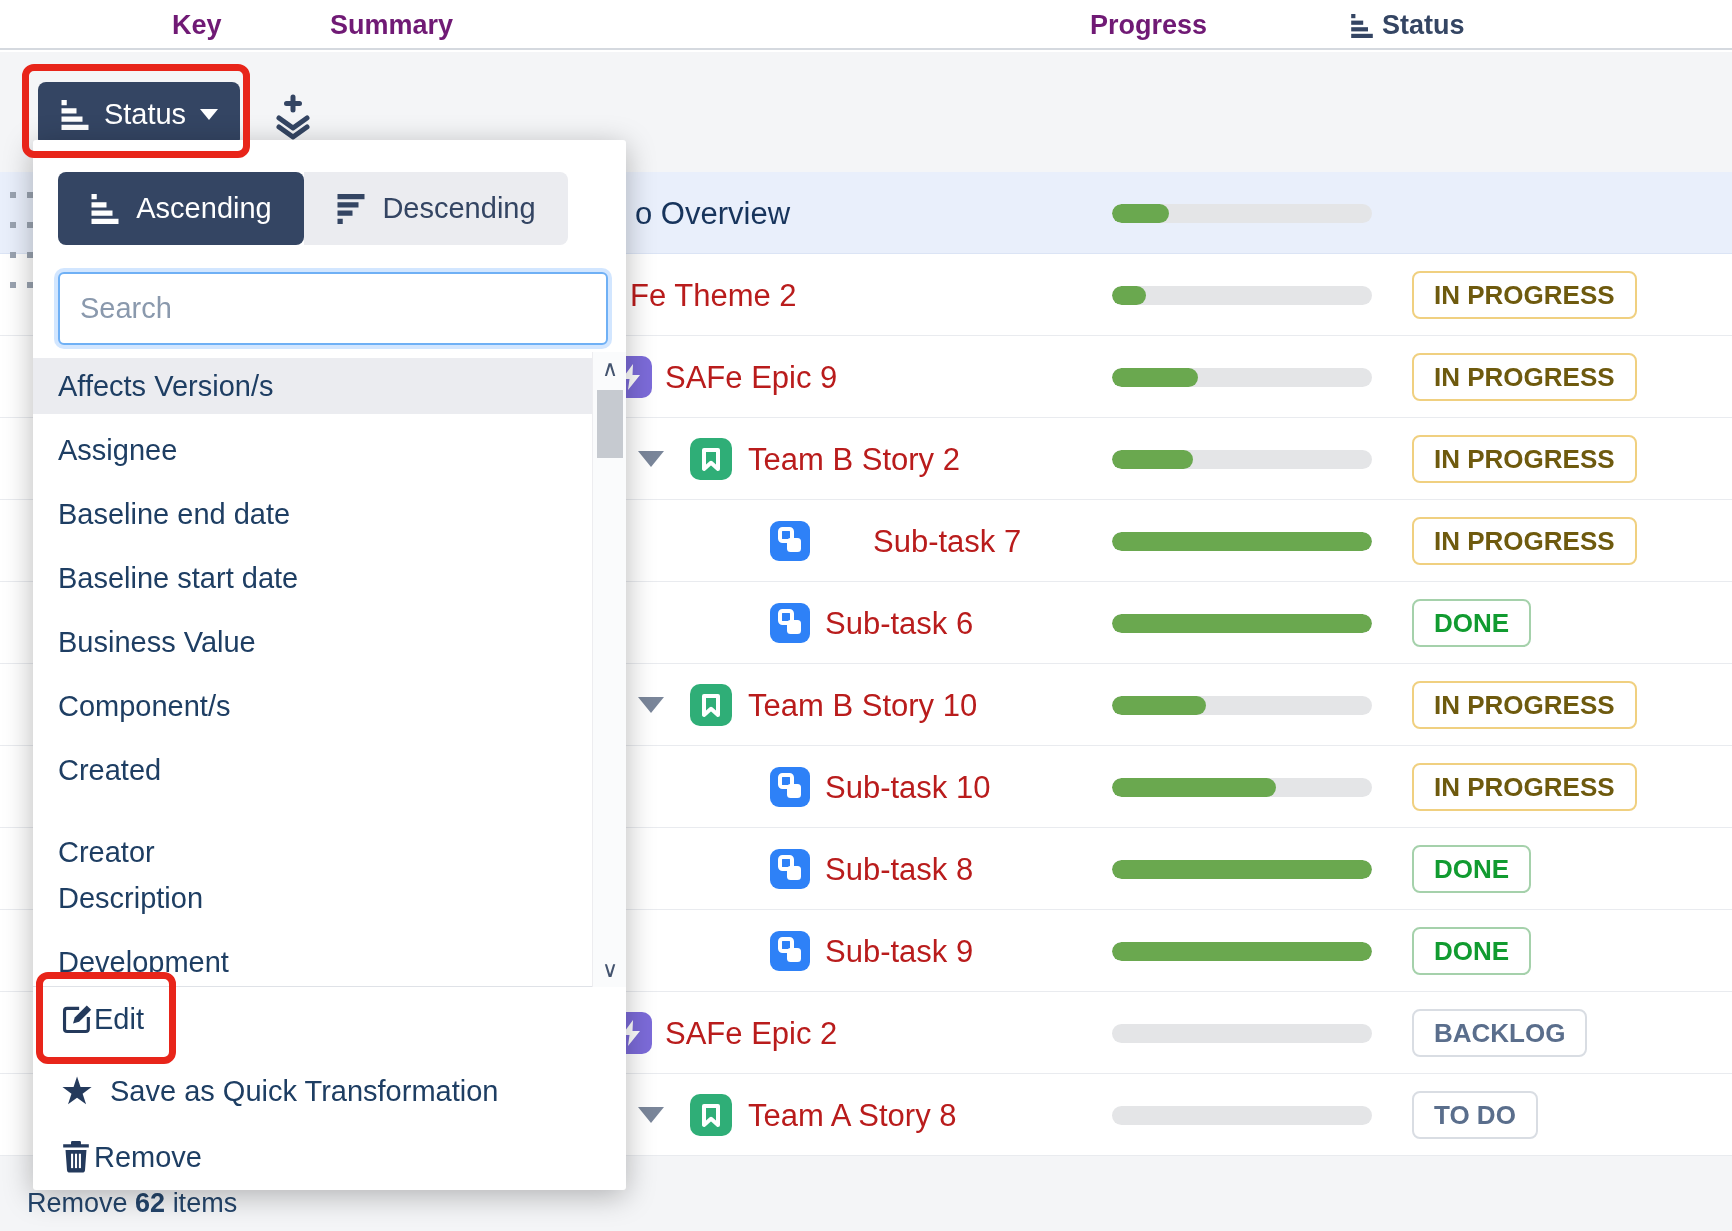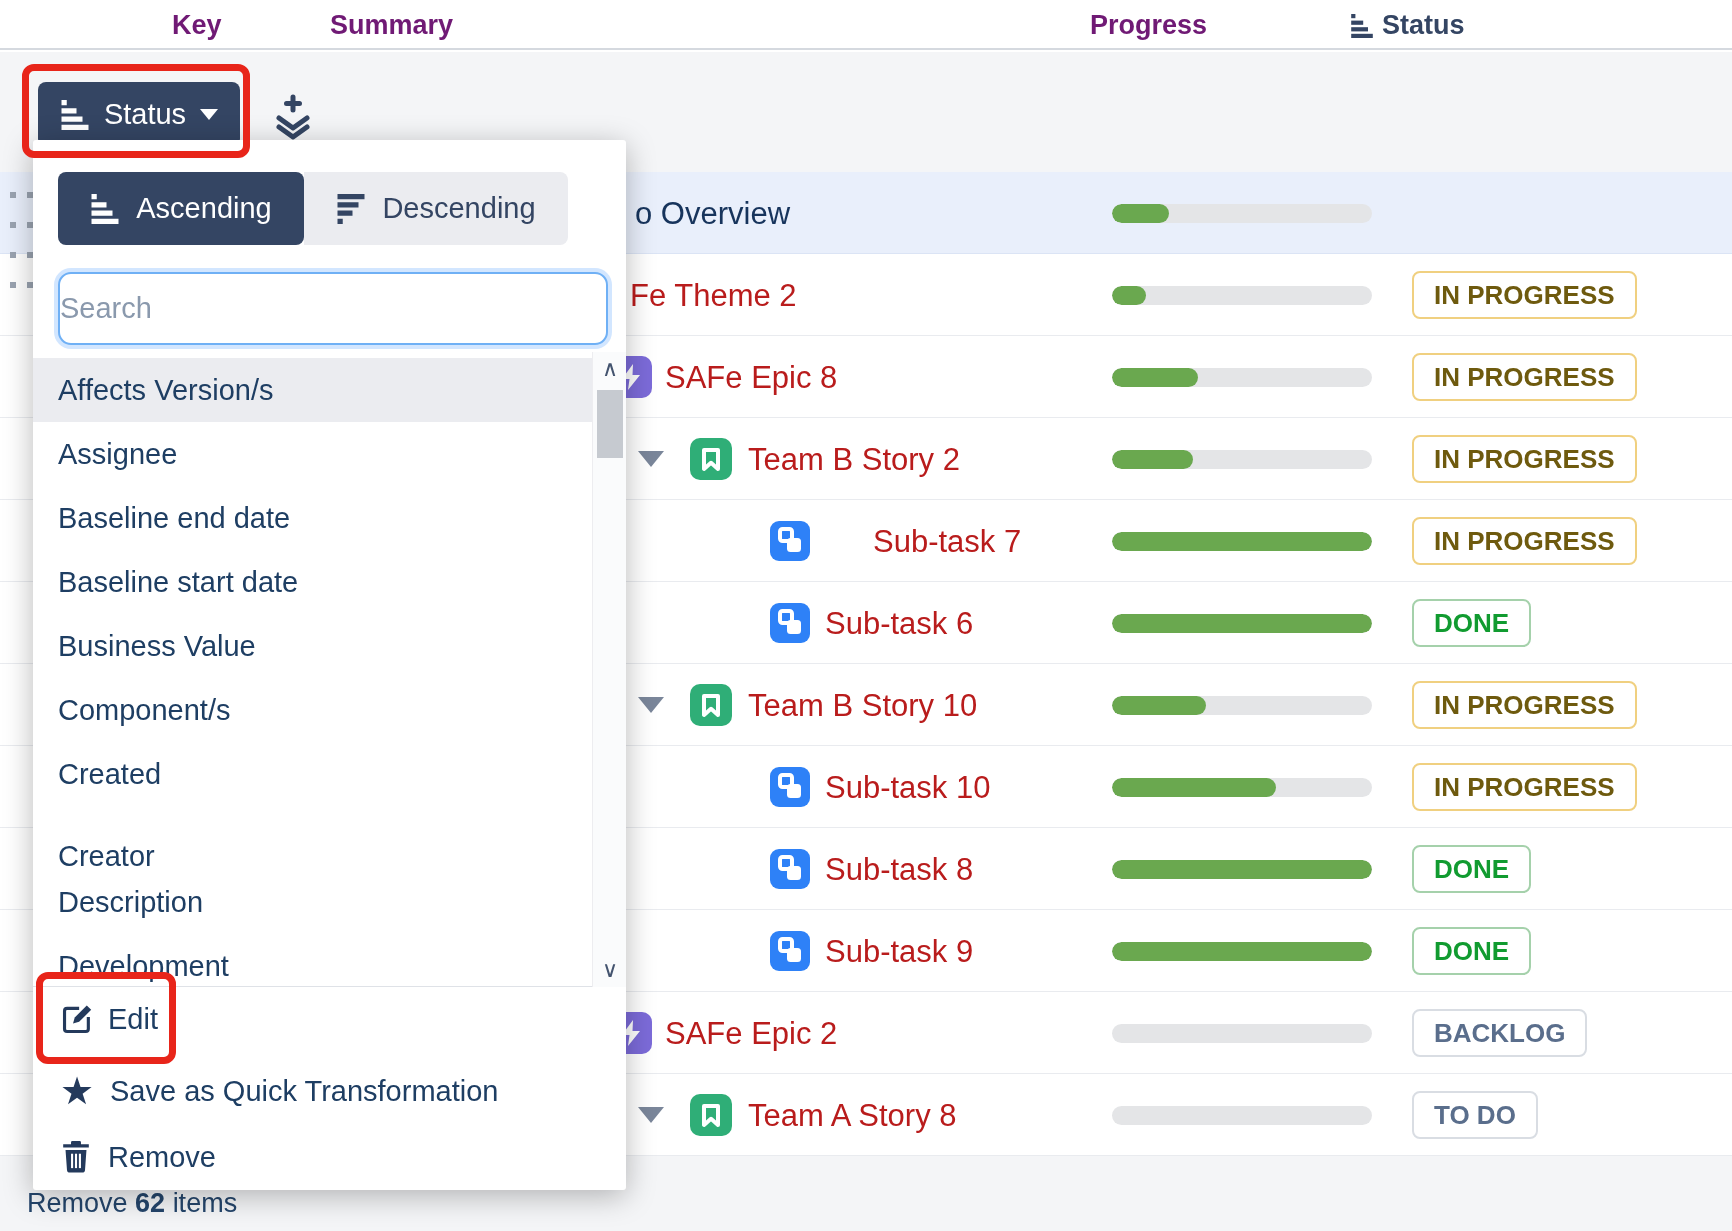--- a/index.html
+++ b/index.html
@@ -48,34 +48,34 @@
   .footerband { position:absolute; left:0; top:1156px; width:1732px; height:75px; background:#f4f5f7; z-index:0; }
   .showing { position:absolute; left:27px; top:32px; font-size:27px; color:#24456b; }
   .showing b { font-weight:bold; }
 
   
   .panel { position:absolute; left:33px; top:140px; width:593px; height:1050px; background:#fff; box-shadow:0 6px 30px rgba(0,0,0,0.28); border-radius:3px; z-index:20; }
   .dirbtn { position:absolute; top:32px; height:73px; border:none; font-size:29px; font-family:"Liberation Sans",sans-serif; display:flex; align-items:center; justify-content:center; gap:16px; cursor:pointer; }
   .dirbtn.asc { left:25px; width:246px; background:#344563; color:#fff; border-radius:8px; }
   .dirbtn.desc { left:271px; width:264px; background:#ebecf0; color:#344563; border-radius:0 8px 8px 0; }
   .searchwrap { position:absolute; left:25px; top:132px; width:550px; height:73px; }
-  .searchwrap input { width:100%; height:100%; border:2px solid #6fb0f5; border-radius:13px; box-shadow:0 0 0 4px rgba(76,154,255,0.25); font-size:29px; font-family:"Liberation Sans",sans-serif; color:#15803d; padding-left:0; outline:none; }
+  .searchwrap input { width:100%; height:100%; border:2px solid #6fb0f5; border-radius:6px; box-shadow:0 0 0 4px rgba(76,154,255,0.25); font-size:29px; font-family:"Liberation Sans",sans-serif; color:#15803d; padding-left:20px; outline:none; }
   .searchwrap input::placeholder { color:#8a99ad; }
 
   .fieldlist { position:absolute; left:0; top:212px; width:593px; height:635px; overflow:hidden; border-bottom:1px solid #dfe2e7; }
-  .fielditem { position:absolute; left:0; width:559px; height:64px; font-size:29px; color:#1e3e63; display:flex; align-items:center; padding-left:25px; cursor:pointer; }
+  .fielditem { position:absolute; left:0; width:559px; height:56px; font-size:29px; color:#1e3e63; display:flex; align-items:center; padding-left:25px; cursor:pointer; }
   .fielditem.highlight { background:#ebecf0; }
 
   .vscroll { position:absolute; right:0; top:212px; width:34px; height:635px; background:#fafbfc; border-left:1px solid #ededf0; }
   .vscroll .arrow { position:absolute; left:0; width:34px; height:34px; color:#44546f; font-size:22px; text-align:center; line-height:34px; cursor:pointer; }
   .vscroll .arrow.up { top:0; }
   .vscroll .arrow.down { bottom:0; }
   .vscroll .thumb { position:absolute; left:4px; top:38px; width:26px; height:68px; background:#c6cad0; cursor:grab; }
 
-  .action { position:absolute; left:0; width:593px; height:58px; display:flex; align-items:center; gap:14px; padding-left:27px; font-size:29px; color:#1e3e63; cursor:pointer; }
+  .action { position:absolute; left:0; width:593px; height:58px; display:flex; align-items:center; padding-left:27px; font-size:29px; color:#1e3e63; cursor:pointer; }
   .action .aicon { width:34px; height:34px; flex:0 0 34px; }
   .action.save { gap:10px; }
   .action .star { font-size:38px; color:#243a5c; line-height:34px; width:40px; flex:0 0 40px; }
 
   svg { display:block; }
 </style>
 </head>
 <body>
 
 <div class="app">
@@ -135,21 +135,21 @@
         </div>
         <div class="badge inprog">IN PROGRESS</div>
       </div>
       <div class="trow" style="top: 164px;">
         <span class="typeicon" style="left: 610px;">
           <svg viewBox="0 0 42 42" width="42" height="42">
             <rect width="42" height="42" rx="10" fill="#7c6bd9"></rect>
             <path fill="#fff" d="M23 8 L12 23 h7.5 L18 34 L30 19 h-7.5 z"></path>
           </svg>
         </span>
-        <a class="sumtext" style="left: 665px;">SAFe Epic 8</a>
+        <a class="sumtext" style="left: 665px;">SAFe Epic 9</a>
         <div class="ptrack">
           <div class="pfill" style="width: 33%;"></div>
         </div>
         <div class="badge inprog">IN PROGRESS</div>
       </div>
       <div class="trow" style="top: 246px;">
         <span class="tri" style="left: 638px;"></span>
         <span class="typeicon" style="left: 690px;">
           <svg viewBox="0 0 42 42" width="42" height="42">
             <rect width="42" height="42" rx="10" fill="#2fae77"></rect>

